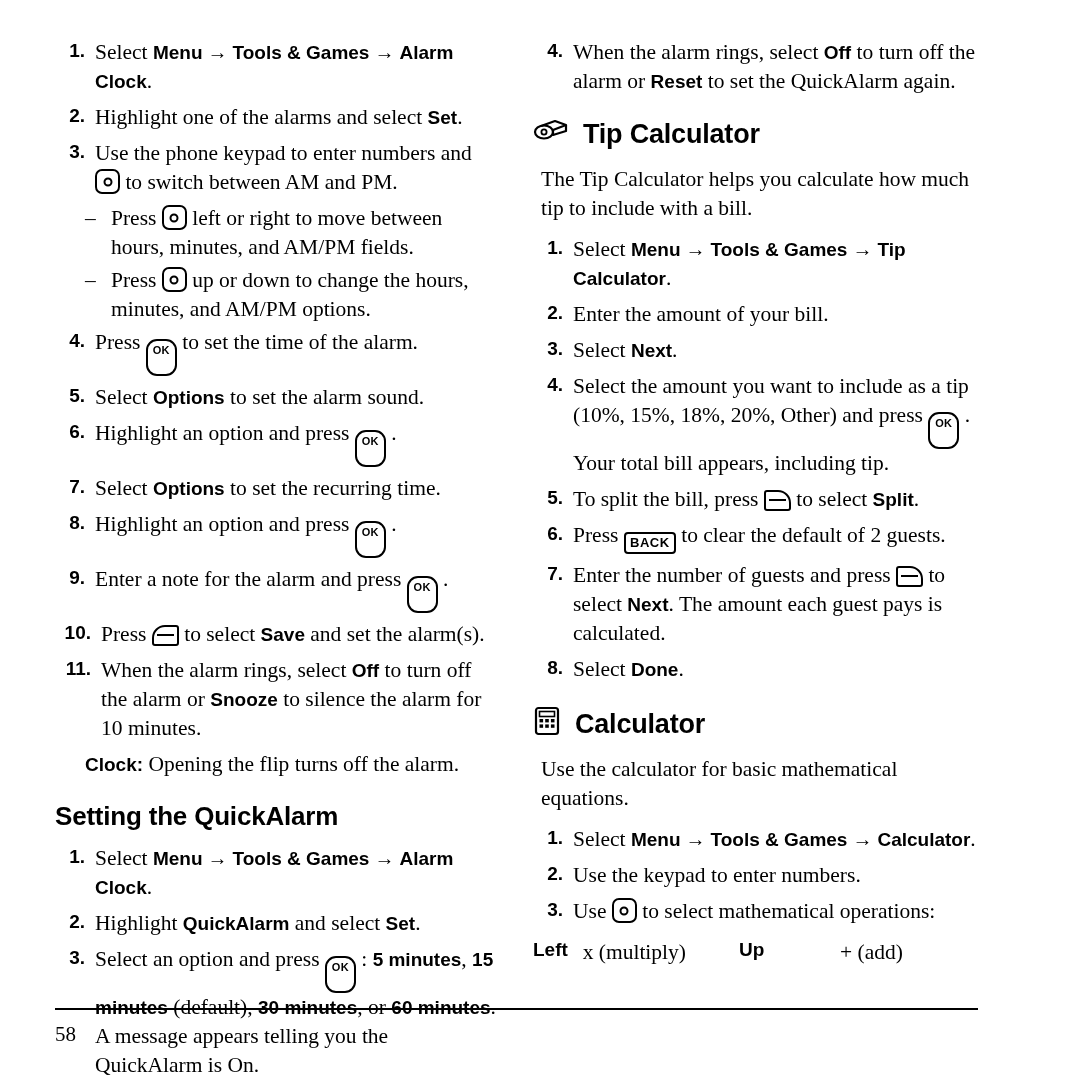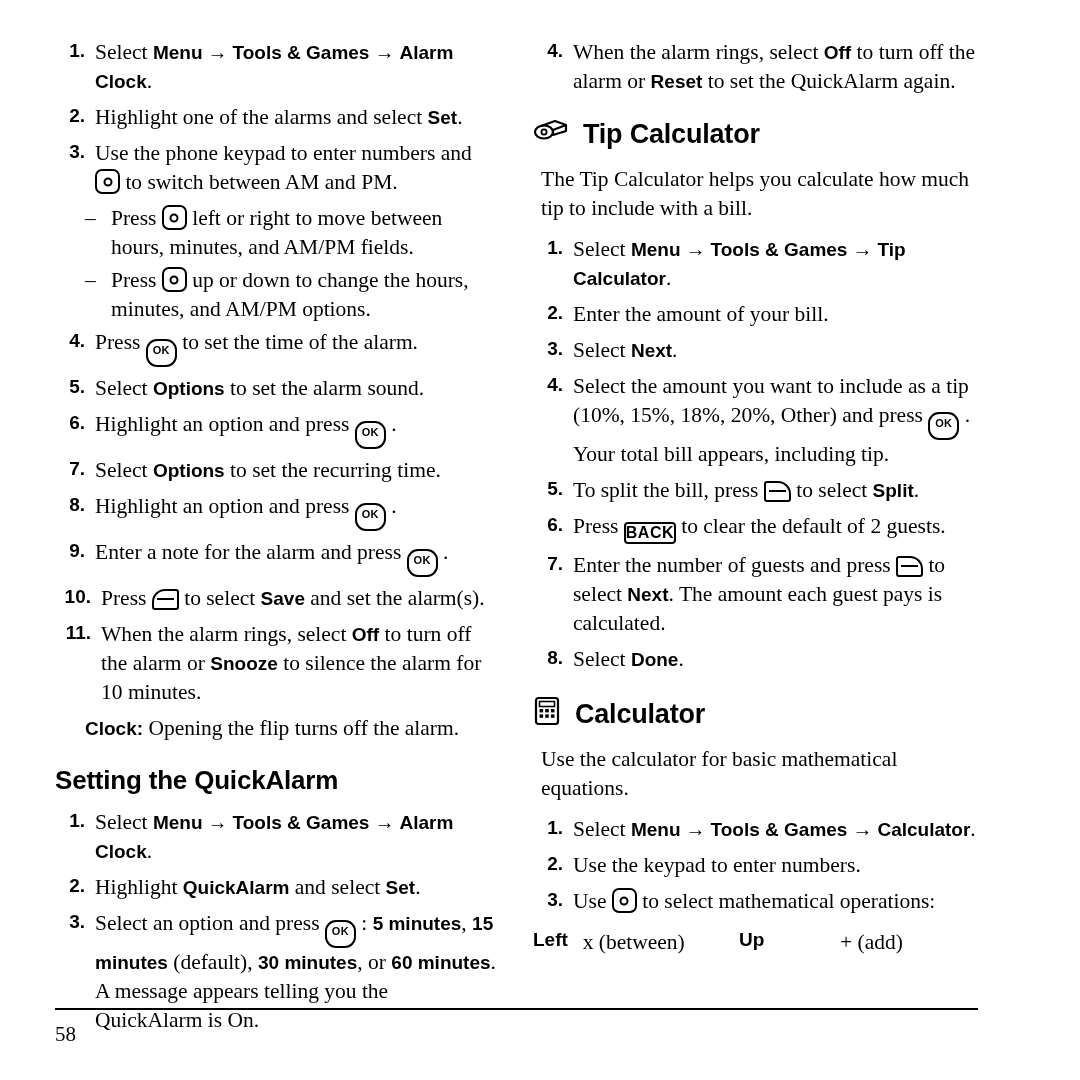--- a/index.html
+++ b/index.html
@@ -141,21 +141,21 @@
     content: "";
     position: absolute;
     left: 50%; top: 50%;
     transform: translate(-50%,-50%);
     width: 9px; height: 9px;
     border: 2.2px solid #000;
     border-radius: 50%;
     box-sizing: border-box;
   }
   .key-ok {
-    width: 31px; height: 28px;
+    width: 31px; height: 37px;
     border: 2.2px solid #000;
     border-radius: 11px;
     box-sizing: border-box;
     font-family: "Liberation Sans", sans-serif;
     font-size: 11px;
     font-weight: bold;
     line-height: 18px;
     text-align: center;
     letter-spacing: 0.3px;
   }
@@ -180,21 +180,21 @@
     left: 3px; right: 3px;
     top: 7px;
     border-top: 2px solid #000;
   }
   .key-back {
     width: 52px; height: 22px;
     border: 2.2px solid #000;
     border-radius: 4px;
     box-sizing: border-box;
     font-family: "Liberation Sans", sans-serif;
-    font-size: 16px;
+    font-size: 13px;
     font-weight: bold;
     line-height: 18px;
     text-align: center;
     letter-spacing: 0.5px;
   }
   .arrow { font-size: 20px; }
 </style>
 </head>
 <body>
 
@@ -274,21 +274,21 @@
     </h2>
     <p class="para">Use the calculator for basic mathematical equations.</p>
     <ol class="steps" id="calcSteps">
         <li><span class="num">1.</span>Select <span class="bold-sans">Menu</span><span class="arrow"> → </span><span class="bold-sans">Tools &amp; Games</span><span class="arrow"> → </span><span class="bold-sans">Calculator</span>.</li>
         <li><span class="num">2.</span>Use the keypad to enter numbers.</li>
         <li><span class="num">3.</span>Use <span class="key key-nav"></span> to select mathematical operations:</li>
       </ol>
     <div class="kb-table" id="kbTable">
         <div class="kb-row">
           <div class="kb-c1">Left</div>
-          <div class="kb-c2">x (between)</div>
+          <div class="kb-c2">x (multiply)</div>
           <div class="kb-c3">Up</div>
           <div class="kb-c4">+ (add)</div>
         </div>
       </div>
   </div>
 
   <div class="footer-rule"></div>
   <div class="footer footer-left">58</div>
 
 </div>

